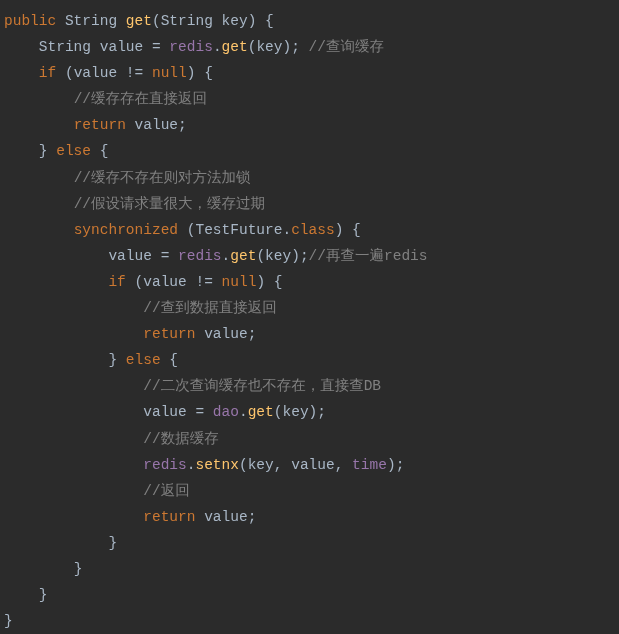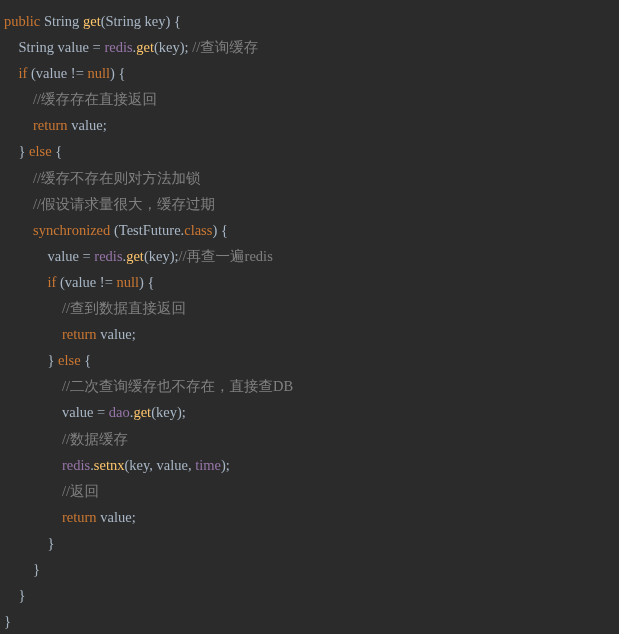--- a/index.html
+++ b/index.html
@@ -13,21 +13,21 @@
       font-size: 14.5px;
       line-height: 1.8;
       color: #a9b7c6;
       padding: 8px 4px;
       width: 619px;
       height: 634px;
       overflow: hidden;
     }
     pre {
       white-space: pre;
-      font-family: Liberation Serif, serif;
+      font-family: Liberation Mono, monospace;
     }
     .kw { color: #cc7832; }
     .type { color: #a9b7c6; }
     .ident { color: #a9b7c6; }
     .field { color: #9876aa; }
     .method { color: #ffc66d; }
     .comment { color: #808080; }
     .punct { color: #a9b7c6; }
     .paren { color: #a9b7c6; }
     .brace { color: #a9b7c6; }

